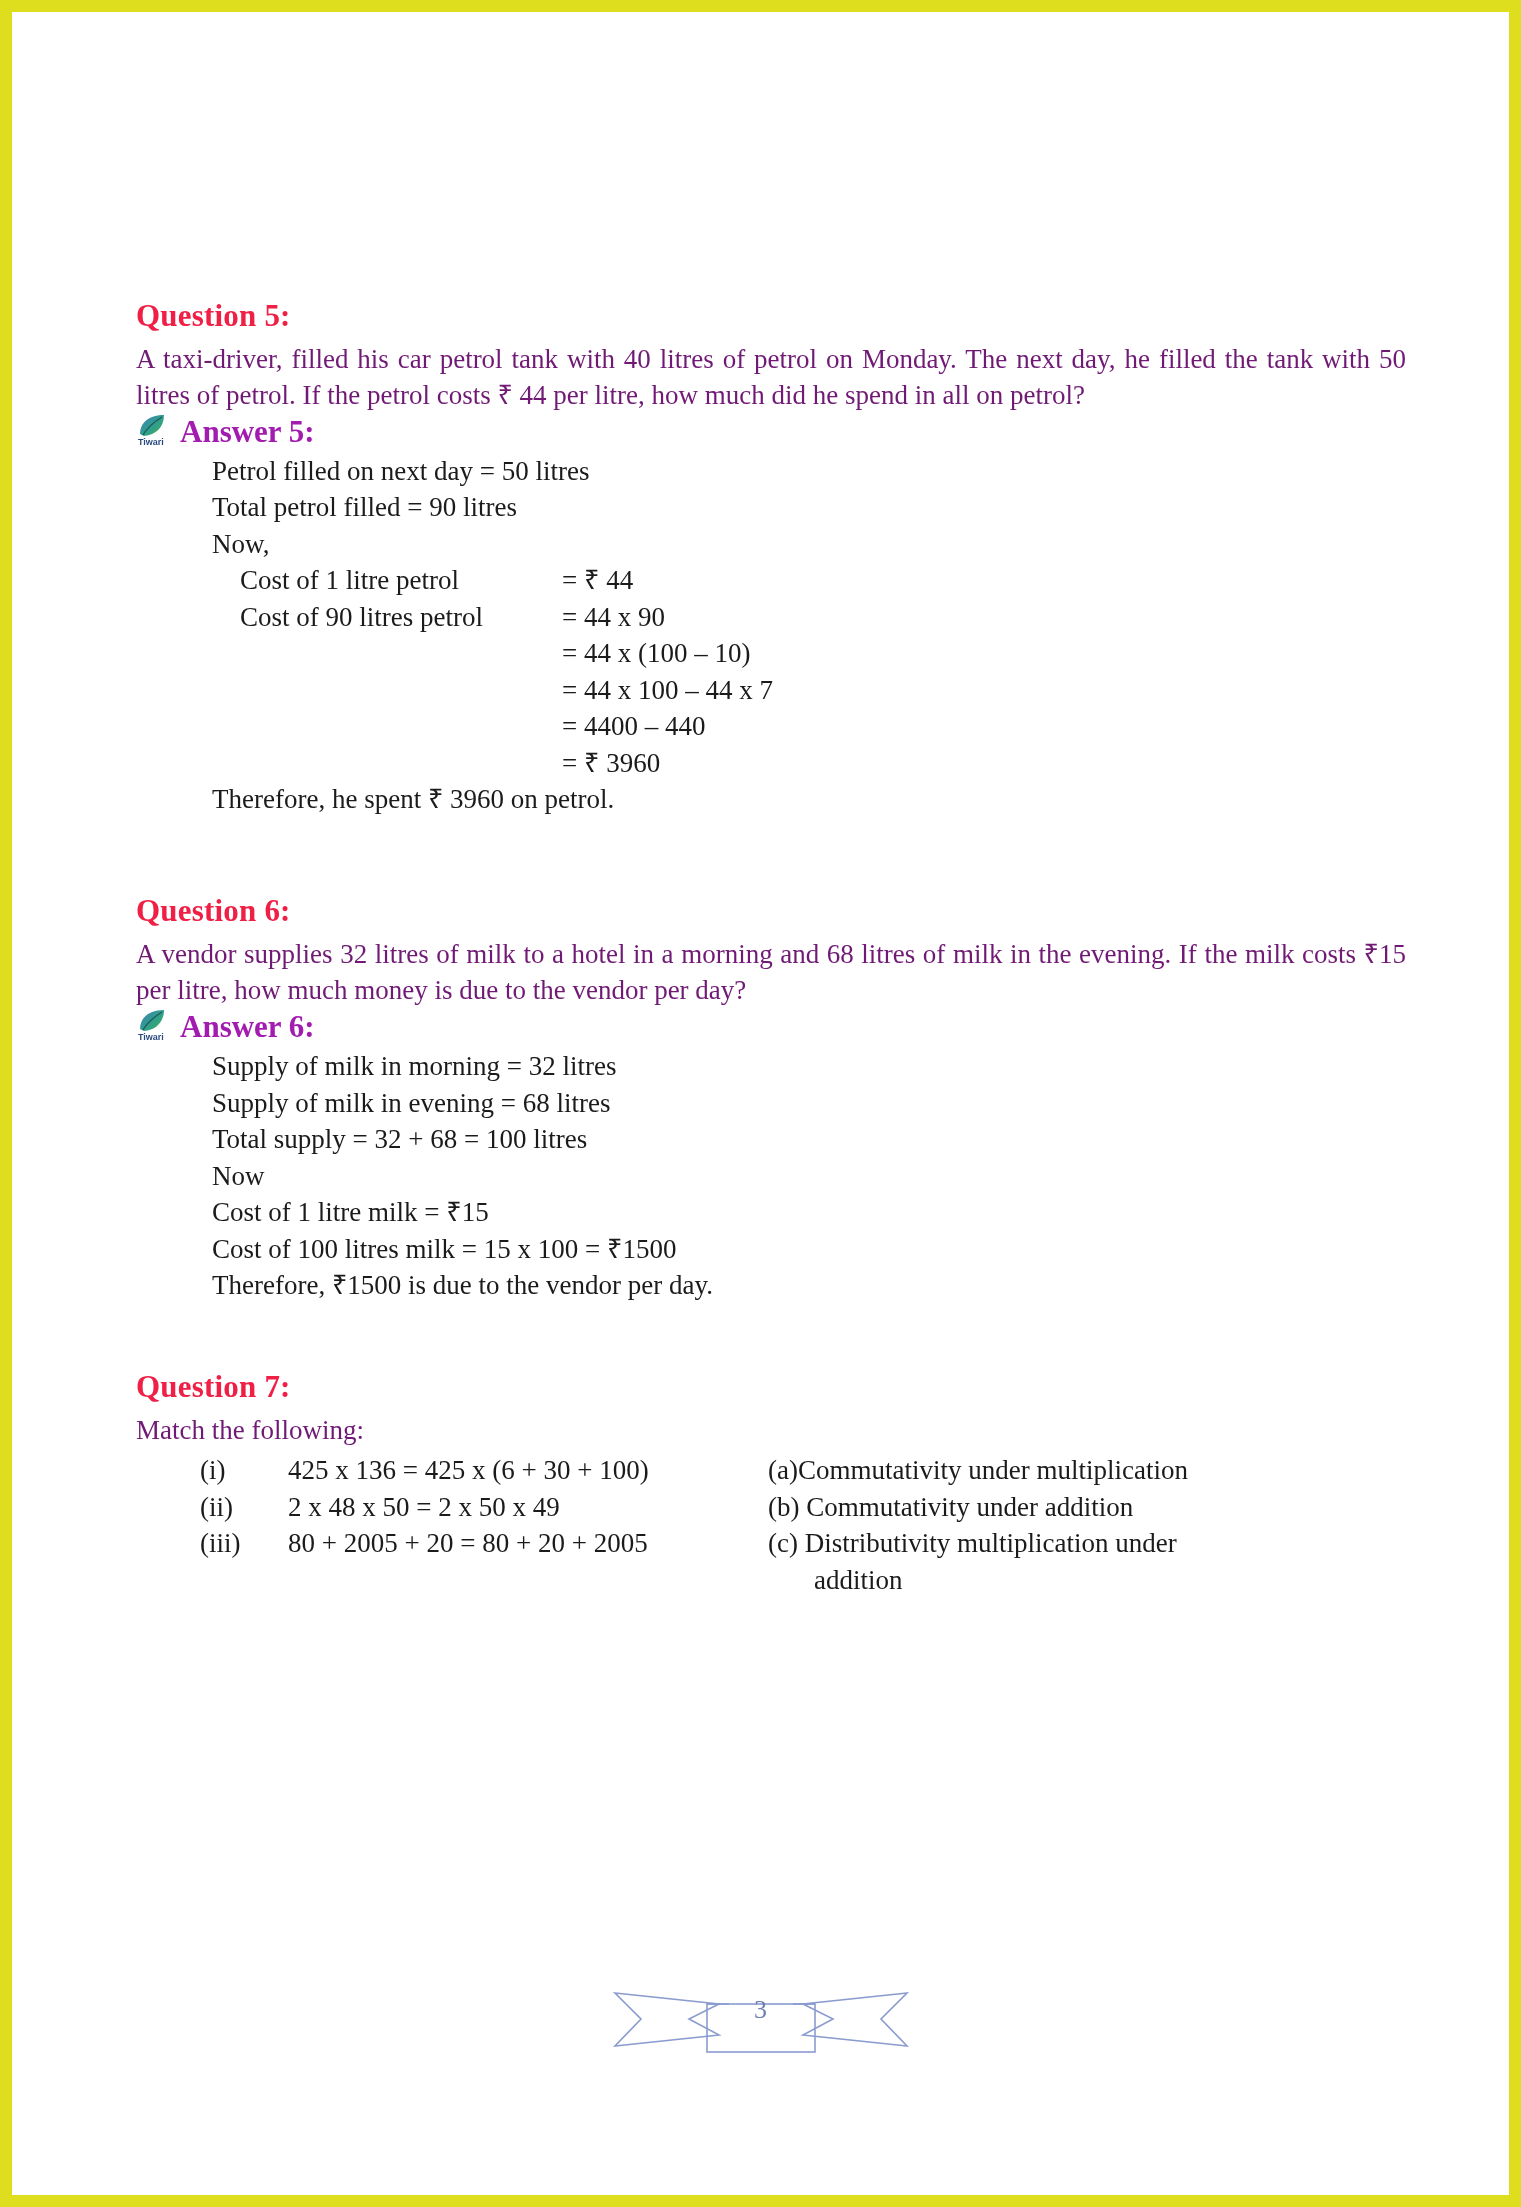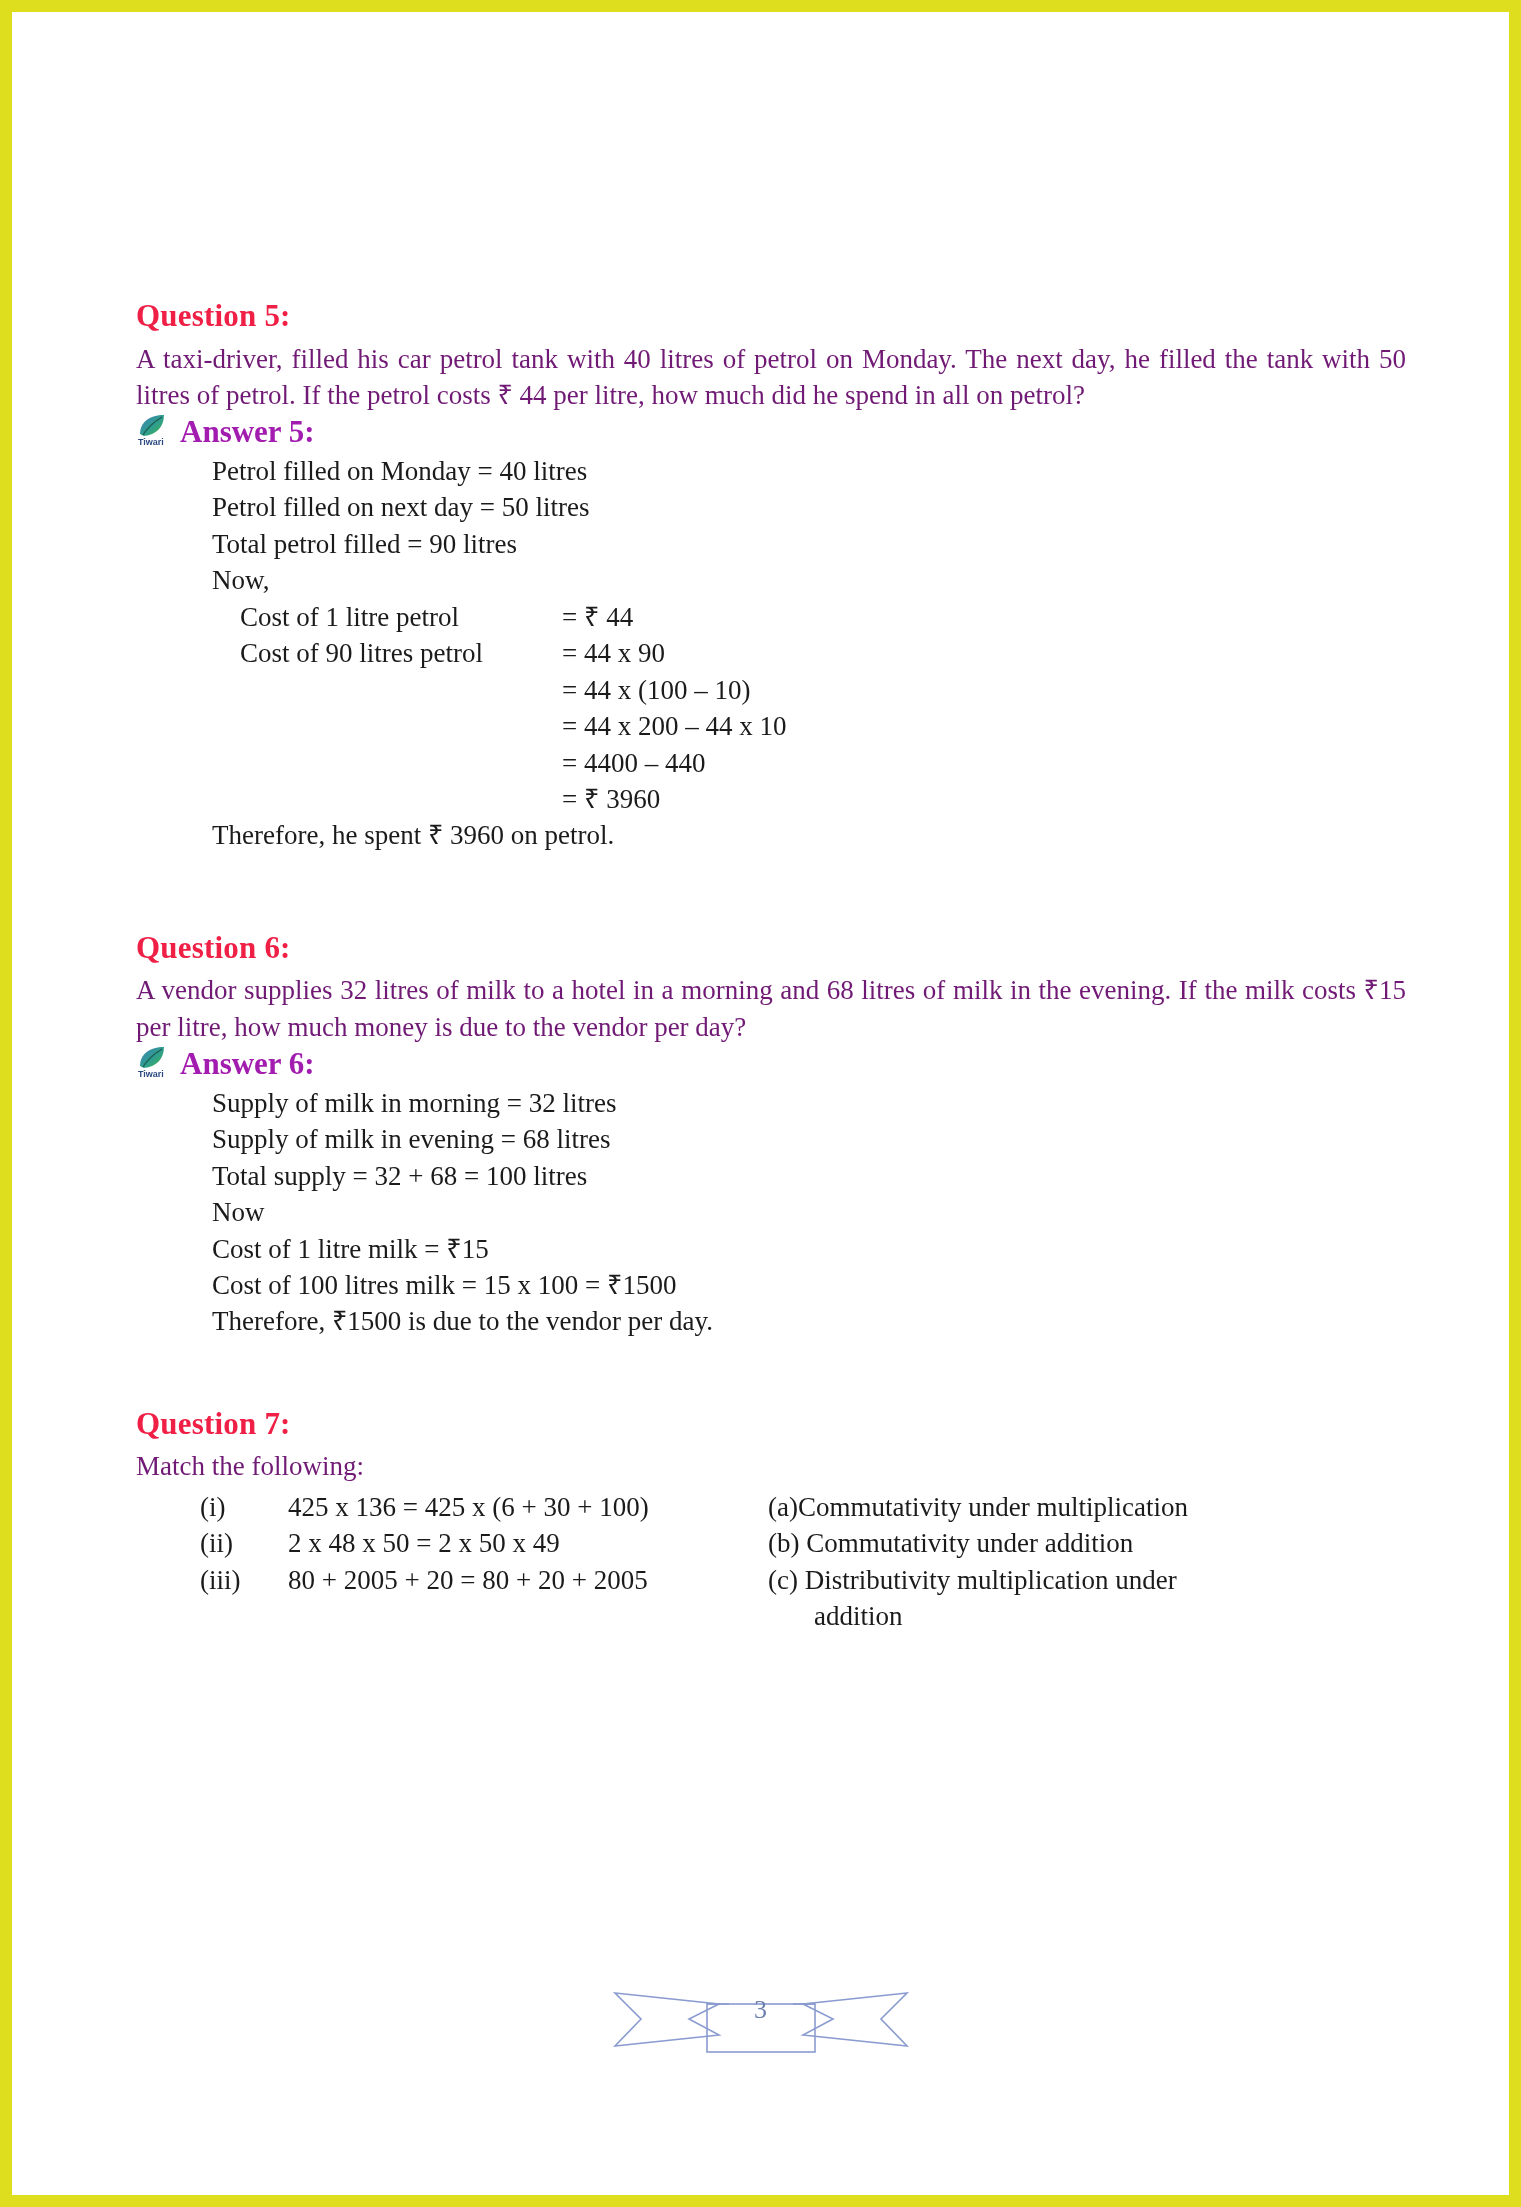--- a/index.html
+++ b/index.html
@@ -171,42 +171,41 @@
               </defs>
               <path d="M4 21 C4 9, 14 2, 28 2 C28 14, 20 22, 8 23 Z" fill="url(#lg1)"></path>
               <path d="M26 4 C18 9, 11 15, 7 22" stroke="#1d5d4d" stroke-width="1.3" fill="none"></path>
               <text x="2" y="32" font-family="Liberation Sans, sans-serif" font-size="9" font-weight="bold" fill="#2c4a80">Tiwari</text>
             </svg>
           </span>
           <span class="a-heading">Answer 5:</span>
         </div>
 
         <div class="ans-block">
-          <div class="ans-line">Petrol filled on Monday = 40 litres</div>
           <div class="ans-line">Petrol filled on next day = 50 litres</div>
           <div class="ans-line">Total petrol filled = 90 litres</div>
           <div class="ans-line">Now,</div>
         </div>
 
         <div class="ans-block" style="padding-left:76px;">
           <div class="calc-row">
             <span class="calc-lhs">Cost of 1 litre petrol</span>
             <span class="calc-rhs">= ₹ 44</span>
           </div>
           <div class="calc-row">
             <span class="calc-lhs">Cost of 90 litres petrol</span>
             <span class="calc-rhs">= 44 x 90</span>
           </div>
           <div class="calc-row cont">
             <span class="calc-lhs"></span>
             <span class="calc-rhs">= 44 x (100 – 10)</span>
           </div>
           <div class="calc-row cont">
             <span class="calc-lhs"></span>
-            <span class="calc-rhs">= 44 x 200 – 44 x 10</span>
+            <span class="calc-rhs">= 44 x 100 – 44 x 7</span>
           </div>
           <div class="calc-row cont">
             <span class="calc-lhs"></span>
             <span class="calc-rhs">= 4400 – 440</span>
           </div>
           <div class="calc-row cont">
             <span class="calc-lhs"></span>
             <span class="calc-rhs">= ₹ 3960</span>
           </div>
         </div>

